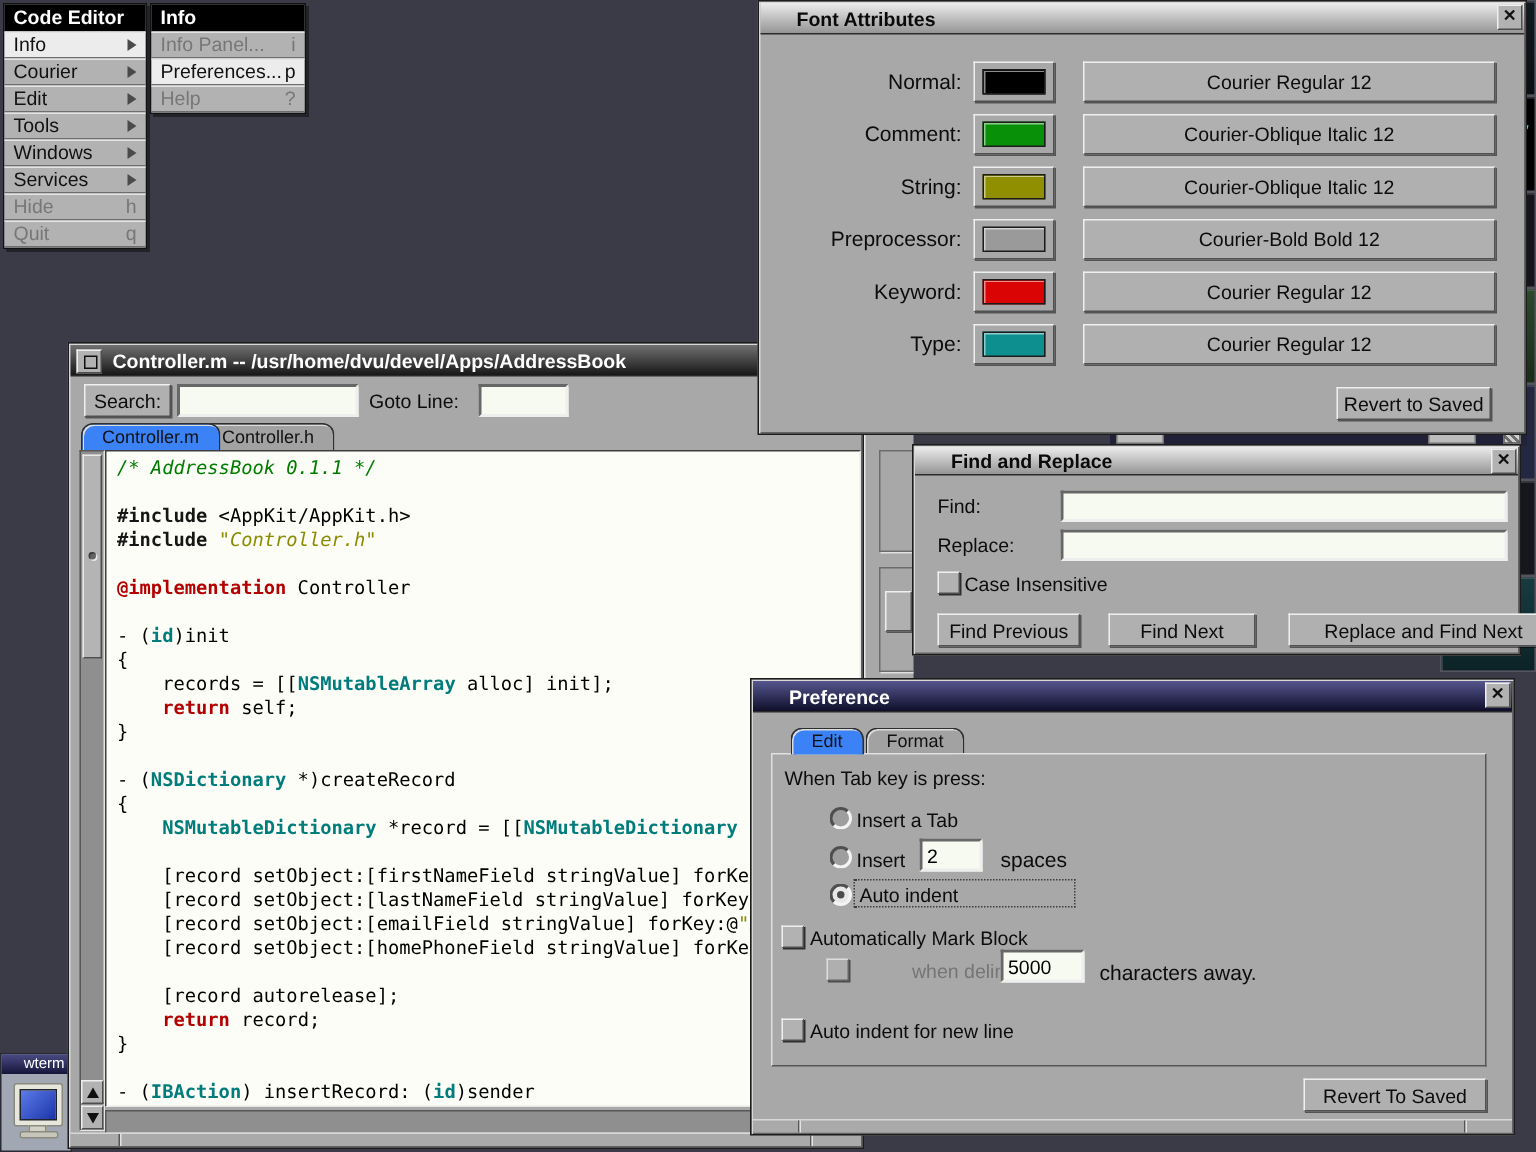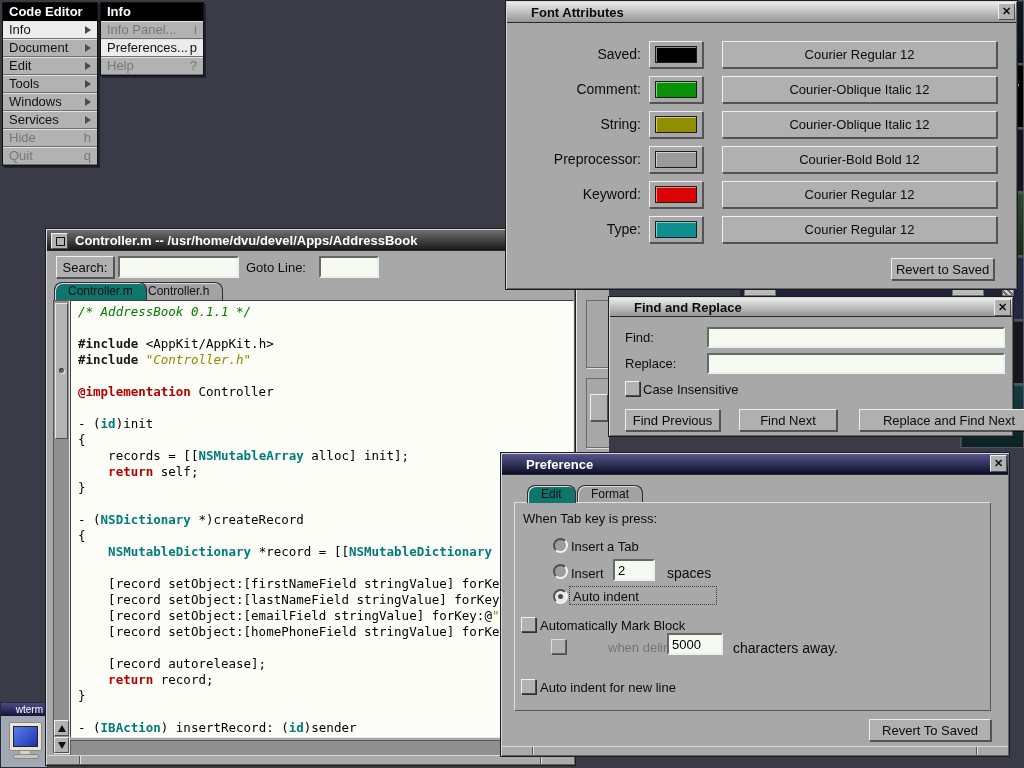--- a/index.html
+++ b/index.html
@@ -25,21 +25,21 @@
   .field{position:absolute;background:#f7faf0;border:2px solid;border-color:#676767 #eeeeee #eeeeee #676767;
          box-sizing:border-box;}
   .field input{width:100%;height:100%;border:none;background:transparent;font-size:13px;
                font-family:"Liberation Sans",sans-serif;padding:0 3px;box-sizing:border-box;outline:none;}
   .lbl{position:absolute;font-size:13px;color:#0c0c0c;white-space:nowrap;}
 
   
   .tab{position:absolute;height:18px;line-height:17px;padding:0 13px;background:#a2a2a2;
        border:1px solid #2e2e2e;border-bottom:none;border-radius:8px 8px 0 0;
        box-shadow:inset 1px 1px 0 #dcdcdc;font-size:12px;color:#111;box-sizing:border-box;white-space:nowrap;}
-  .tab.active{background:#0f766e;z-index:3;}
+  .tab.active{background:#3b82f6;z-index:3;}
 
   
   .radio{position:absolute;width:15px;height:15px;border-radius:50%;background:#9e9e9e;
          border:2px solid;border-color:#4f4f4f #f4f4f4 #f4f4f4 #4f4f4f;box-sizing:border-box;}
   .radio.sel{background:#e8e8e8;}
   .radio.sel::after{content:"";position:absolute;left:3px;top:3px;width:5px;height:5px;
                     border-radius:50%;background:#4c4c4c;}
   .cb{position:absolute;width:15px;height:15px;background:#b2b2b2;border:1px solid;
       border-color:#efefef #4e4e4e #4e4e4e #efefef;box-shadow:1px 1px 0 #2e2e2e;box-sizing:border-box;}
 
@@ -209,21 +209,21 @@
         <span class="rz2" style="right:32px;"></span>
     </div>
   </div>
 
   <div class="window" style="left:505px;top:0;width:513px;height:290px;z-index:6;">
     <div class="titlebar tb-light">
       <span>Font Attributes</span>
     </div>
     <div class="closebtn">✕</div>
 
-    <div class="lbl" style="left:0;top:45px;width:135px;text-align:right;font-size:14px;">Saved:</div>
+    <div class="lbl" style="left:0;top:45px;width:135px;text-align:right;font-size:14px;">Normal:</div>
     <div class="well" style="left:143px;top:40px;width:54px;height:27px;">
       <div class="well-inner" style="background-color: rgb(0, 0, 0);"></div>
     </div>
     <div class="btn" style="left:216px;top:40px;width:275px;height:27px;">Courier Regular 12</div>
 
     <div class="lbl" style="left:0;top:80px;width:135px;text-align:right;font-size:14px;">Comment:</div>
     <div class="well" style="left:143px;top:75px;width:54px;height:27px;">
       <div class="well-inner" style="background-color: rgb(8, 144, 8);"></div>
     </div>
     <div class="btn" style="left:216px;top:75px;width:275px;height:27px;">Courier-Oblique Italic 12</div>
@@ -323,21 +323,21 @@
         <span class="rz2" style="right:30px;"></span>
     </div>
   </div>
 
   <div class="menu" style="left:2px;top:2px;z-index:9;">
     <div class="menu-title">Code Editor</div>
     <div class="menu-item hl">
       <span>Info</span><span class="mi-arrow"></span>
     </div>
     <div class="menu-item">
-      <span>Document</span><span class="mi-arrow"></span>
+      <span>Courier</span><span class="mi-arrow"></span>
     </div>
     <div class="menu-item">
       <span>Edit</span><span class="mi-arrow"></span>
     </div>
     <div class="menu-item">
       <span>Tools</span><span class="mi-arrow"></span>
     </div>
     <div class="menu-item">
       <span>Windows</span><span class="mi-arrow"></span>
     </div>

